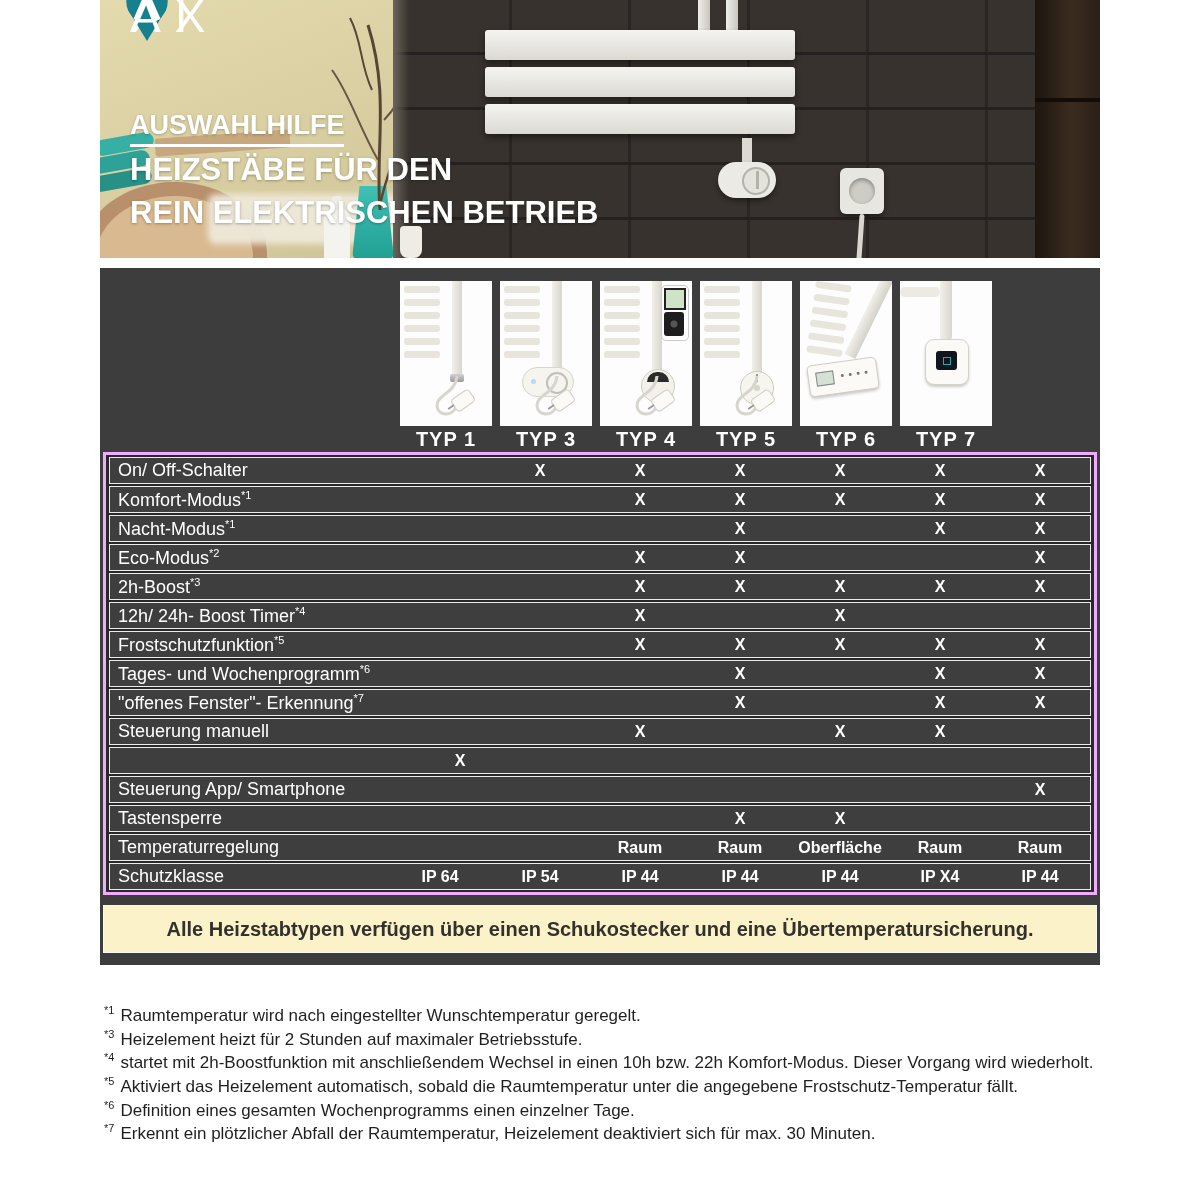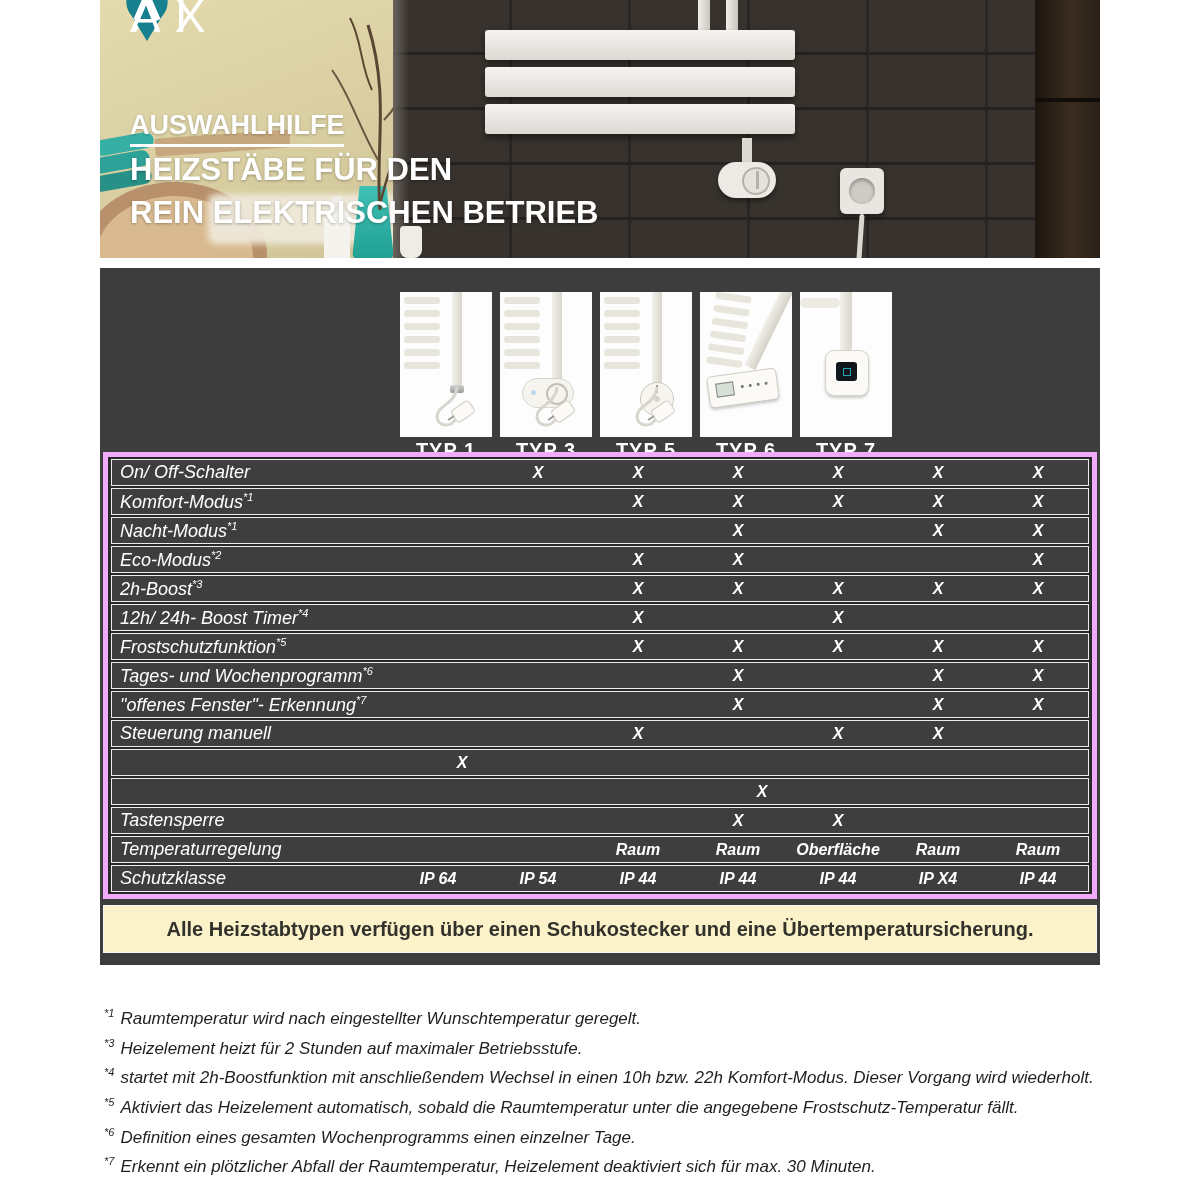--- a/index.html
+++ b/index.html
@@ -43,21 +43,21 @@
   .cabinet::after{content:'';position:absolute;left:0;top:98px;width:100%;height:4px;background:#120d09;}
 
   .logo{left:30px;top:16px;display:flex;align-items:center;color:#fff;font-size:46px;font-weight:400;letter-spacing:14px;z-index:5;}
   .logo svg{margin:0 2px 10px -6px;}
   .eyebrow{left:30px;top:110px;color:#fff;font-size:27px;font-weight:bold;border-bottom:3px solid #fff;padding-bottom:3px;z-index:5;text-shadow:0 1px 3px rgba(0,0,0,.25);}
   .h-line{left:30px;color:#fff;font-size:31px;font-weight:bold;z-index:5;text-shadow:0 1px 3px rgba(0,0,0,.3);}
   .h-line.l1{top:152px;} .h-line.l2{top:195px;}
 
   
   .panel{position:absolute;left:100px;top:268px;width:1000px;height:697px;background:#3d3d3d;}
-  .products-row{position:absolute;left:296px;top:24px;width:700px;display:flex;}
+  .products-row{position:absolute;left:296px;top:13px;width:700px;display:flex;}
   .pcol{width:100px;}
   .thumb{position:relative;width:92px;height:145px;margin:0 auto;background:#fdfdfd;overflow:hidden;}
   .plabel{height:24px;line-height:26px;text-align:center;color:#fff;font-size:20px;font-weight:bold;letter-spacing:1px;}
 
   
   .thumb>*{position:absolute;}
   .rungs{left:4px;top:5px;}
   .rungs i{display:block;width:36px;height:7px;background:#e8e5dc;border-radius:3px;margin-bottom:6px;}
   .rod{left:52px;top:0;width:10px;height:95px;background:linear-gradient(90deg,#f2f0ea,#d9d6cd);border-radius:0 0 2px 2px;}
   .cable{left:0;top:0;width:92px;height:145px;}
@@ -83,33 +83,33 @@
   .t6 .console{display:block;left:8px;top:80px;width:68px;height:30px;background:#fbfaf7;border:1px solid #d0cdc4;border-radius:5px;transform:rotate(-8deg);box-shadow:0 2px 3px rgba(0,0,0,.2);}
   .t6 .console::before{content:'';position:absolute;left:7px;top:7px;width:16px;height:12px;background:#d7e0d6;border:1px solid #888;}
   .t6 .console::after{content:'';position:absolute;left:32px;top:12px;width:3px;height:3px;border-radius:50%;background:#777;box-shadow:8px 0 #777,16px 0 #777,24px 0 #777;}
   .t7 .rod{left:40px;width:12px;height:58px;}
   .t7 .bar{display:block;left:0;top:6px;width:40px;height:10px;background:#eceae3;border-radius:5px;}
   .t7 .box{display:block;left:25px;top:58px;width:42px;height:44px;background:#fbfaf6;border:1px solid #d6d3ca;border-radius:9px;box-shadow:0 2px 3px rgba(0,0,0,.2);}
   .t7 .box::before{content:'';position:absolute;left:10px;top:11px;width:21px;height:19px;background:#10161c;border-radius:3px;}
   .t7 .box::after{content:'';position:absolute;left:17px;top:17px;width:6px;height:6px;border:1px solid #2aa5b5;}
 
   
-  .grid{position:absolute;left:3px;right:3px;top:184px;border:5px solid #f0abfc;background:#282828;font-style:italic;}
+  .grid{position:absolute;left:3px;right:3px;top:184px;border:3px solid #f0abfc;background:#282828;}
   .frow{display:flex;align-items:center;height:25px;background:#3e3e3e;border:1px solid #ececec;margin:2px 3px;}
   .frow .flabel{flex:1;padding-left:8px;font-size:18px;color:#fff;white-space:nowrap;}
   .frow .flabel sup{font-size:11px;}
   .cells{display:flex;}
   .cell{width:100px;text-align:center;font-weight:bold;font-size:16px;color:#fff;}
 
   .banner{position:absolute;left:3px;right:3px;top:637px;height:46px;background:#fbf2c9;border:1px solid #f7f7f7;
           display:flex;align-items:center;justify-content:center;font-weight:bold;font-size:20px;color:#33312c;}
 
   
   .footnotes{position:absolute;left:104px;top:1001px;width:1000px;color:#1f1f1f;}
-  .fn{font-style:italic;font-size:17px;line-height:24px;white-space:nowrap;}
+  .fn{font-size:17px;line-height:18px;white-space:nowrap;}
   .fn .fsup{font-size:11px;vertical-align:super;margin-right:6px;}
 </style>
 </head>
 <body>
 
 <div class="page">
 
   <div class="hero">
     <div class="shelf"></div>
     <div class="towels">
@@ -193,39 +193,61 @@
 
       <div class="pod"></div>
 
       <svg class="cable" viewBox="0 0 92 145">
         <path d="M57,95 C56,112 36,114 37,125 C38,135 52,136 56,126" stroke="#d8d5ce" stroke-width="3" fill="none"></path>
       </svg>
       <div class="plug"></div>
     </div>
     <div class="plabel">TYP 3</div>
   </div>
-        <div class="pcol t5">
+        <div class="pcol t4">
     <div class="thumb">
       <div class="rungs">
               <i></i>
               <i></i>
               <i></i>
               <i></i>
               <i></i>
               <i></i>
             </div>
       <div class="rod"></div>
 
-      <div class="dial"></div>
+      <div class="pod"></div>
+      <div class="remote"></div>
 
       <svg class="cable" viewBox="0 0 92 145">
         <path d="M57,95 C56,112 36,114 37,125 C38,135 52,136 56,126" stroke="#d8d5ce" stroke-width="3" fill="none"></path>
       </svg>
       <div class="plug"></div>
     </div>
+    <div class="plabel">TYP 4</div>
+  </div>
+        <div class="pcol t5">
+    <div class="thumb">
+      <div class="rungs">
+              <i></i>
+              <i></i>
+              <i></i>
+              <i></i>
+              <i></i>
+              <i></i>
+            </div>
+      <div class="rod"></div>
+
+      <div class="dial"></div>
+
+      <svg class="cable" viewBox="0 0 92 145">
+        <path d="M57,95 C56,112 36,114 37,125 C38,135 52,136 56,126" stroke="#d8d5ce" stroke-width="3" fill="none"></path>
+      </svg>
+      <div class="plug"></div>
+    </div>
     <div class="plabel">TYP 5</div>
   </div>
         <div class="pcol t6">
     <div class="thumb">
       <div class="rungs">
               <i></i>
               <i></i>
               <i></i>
               <i></i>
               <i></i>
@@ -377,20 +399,21 @@
             <div class="cell"></div>
             <div class="cell"></div>
             <div class="cell"></div>
             <div class="cell">X</div>
             <div class="cell"></div>
             <div class="cell"></div>
             <div class="cell"></div>
           </div>
   </div>
         <div class="frow">
+    <div class="flabel"><span class="ltext">Steuerung App/ Smartphone</span></div>
     <div class="cells">
             <div class="cell"></div>
             <div class="cell"></div>
             <div class="cell"></div>
             <div class="cell"></div>
             <div class="cell"></div>
             <div class="cell"></div>
             <div class="cell">X</div>
           </div>
   </div>

